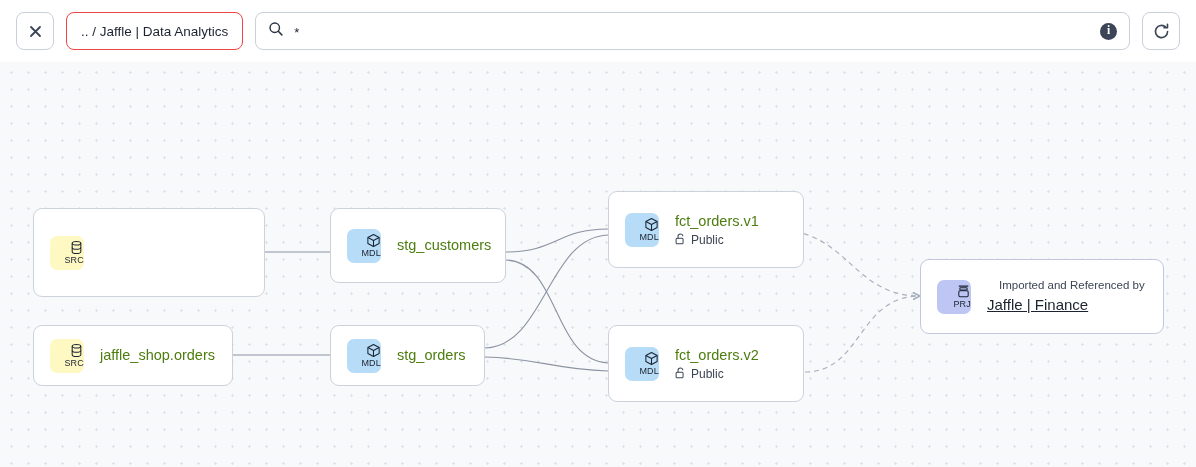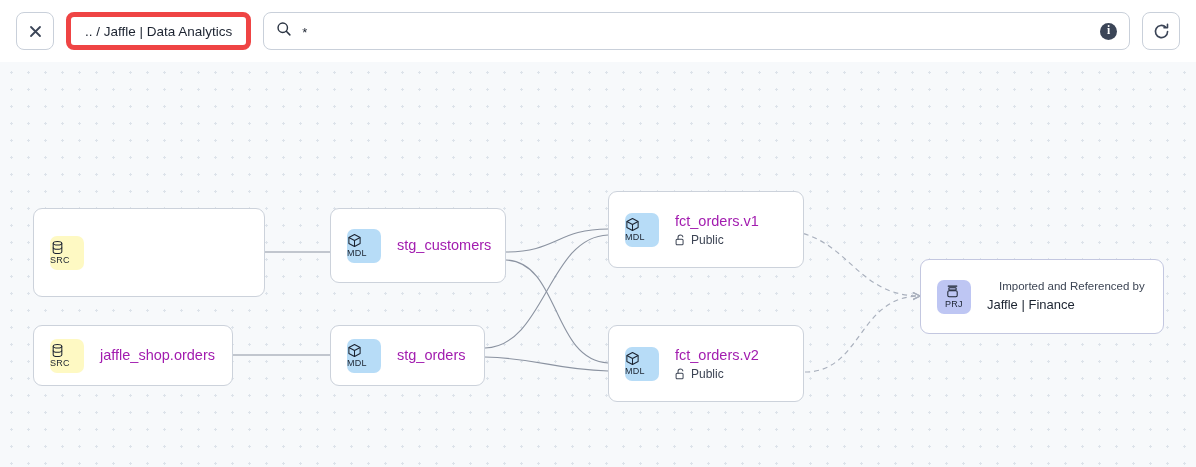--- a/index.html
+++ b/index.html
@@ -34,21 +34,21 @@
     border: 1px solid #c9d0da;
     border-radius: 8px;
     background: #ffffff;
     display: flex; align-items: center; justify-content: center;
     cursor: pointer;
     flex: 0 0 auto;
   }
   .tb-btn svg { display: block; }
   #breadcrumb {
     height: 38px;
-    border: 5px solid #ef4444;
+    border: 1px solid #ef4444;
     border-radius: 8px;
     background: #ffffff;
     display: flex; align-items: center;
     padding: 0 14px;
     font-size: 13.5px;
     color: #1c2330;
     white-space: nowrap;
     cursor: pointer;
     flex: 0 0 auto;
   }
@@ -113,65 +113,66 @@
     cursor: pointer;
     z-index: 5;
   }
   .node.project { border-color: #c3c7e0; }
 
   .badge {
     width: 34px; height: 34px;
     border-radius: 7px;
     display: flex;
     flex-direction: column;
-    align-items: flex-start;
+    align-items: flex-end;
     justify-content: center;
     flex: 0 0 auto;
     gap: 0px;
   }
   .badge svg { display: block; }
   .badge .badge-txt {
     font-size: 9px;
     letter-spacing: 0.2px;
     color: #1b2330;
     line-height: 1;
     margin-top: 1px;
     font-family: "Liberation Sans", sans-serif;
   }
   .badge-src { background: #fef9c3; }
   .badge-mdl { background: #b7dcf7; }
   .badge-prj { background: #bec6f3; padding-left: 8px; }
 
   .node-body { display: flex; flex-direction: column; gap: 3px; min-width: 0; }
   .node-title {
     font-size: 14.5px;
-    color: #a21caf;
+    color: #4d7c0f;
     white-space: nowrap;
     line-height: 1.25;
   }
   .node-sub {
-    display: flex; align-items: center; gap: 5px;
+    display: flex; align-items: flex-start; gap: 5px;
     font-size: 12px;
     color: #3c4454;
     white-space: nowrap;
     line-height: 1.2;
   }
   .node-sub svg { display: block; flex: 0 0 auto; }
   .node-eyebrow {
     font-size: 11.5px;
     color: #3d4554;
     white-space: nowrap;
     line-height: 1.2;
     margin-left: 12px;
   }
   .node-name-lg {
-    font-size: 13px;
+    font-size: 15px;
     color: #1b2330;
     white-space: nowrap;
     line-height: 1.25;
+    text-decoration: underline;
   }
 </style>
 </head>
 <body>
 
 <div id="app">
 
   <div id="toolbar">
 
     <div class="tb-btn">

